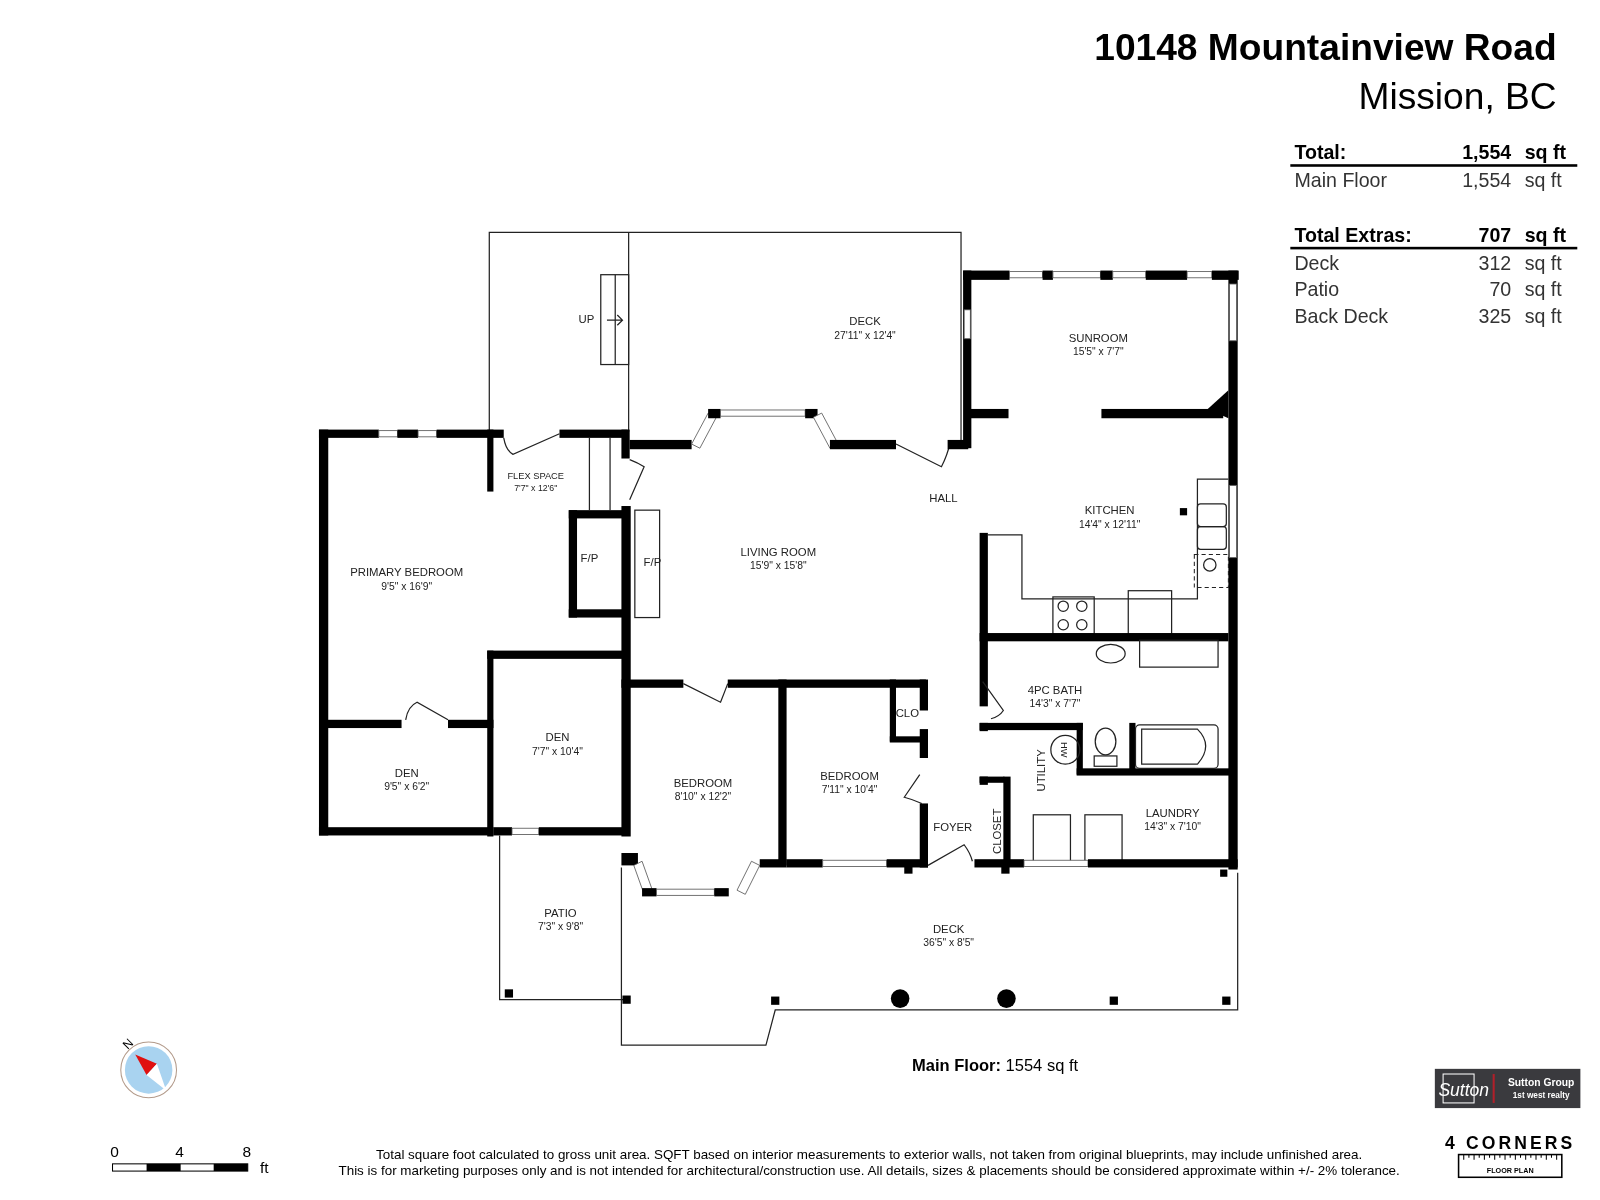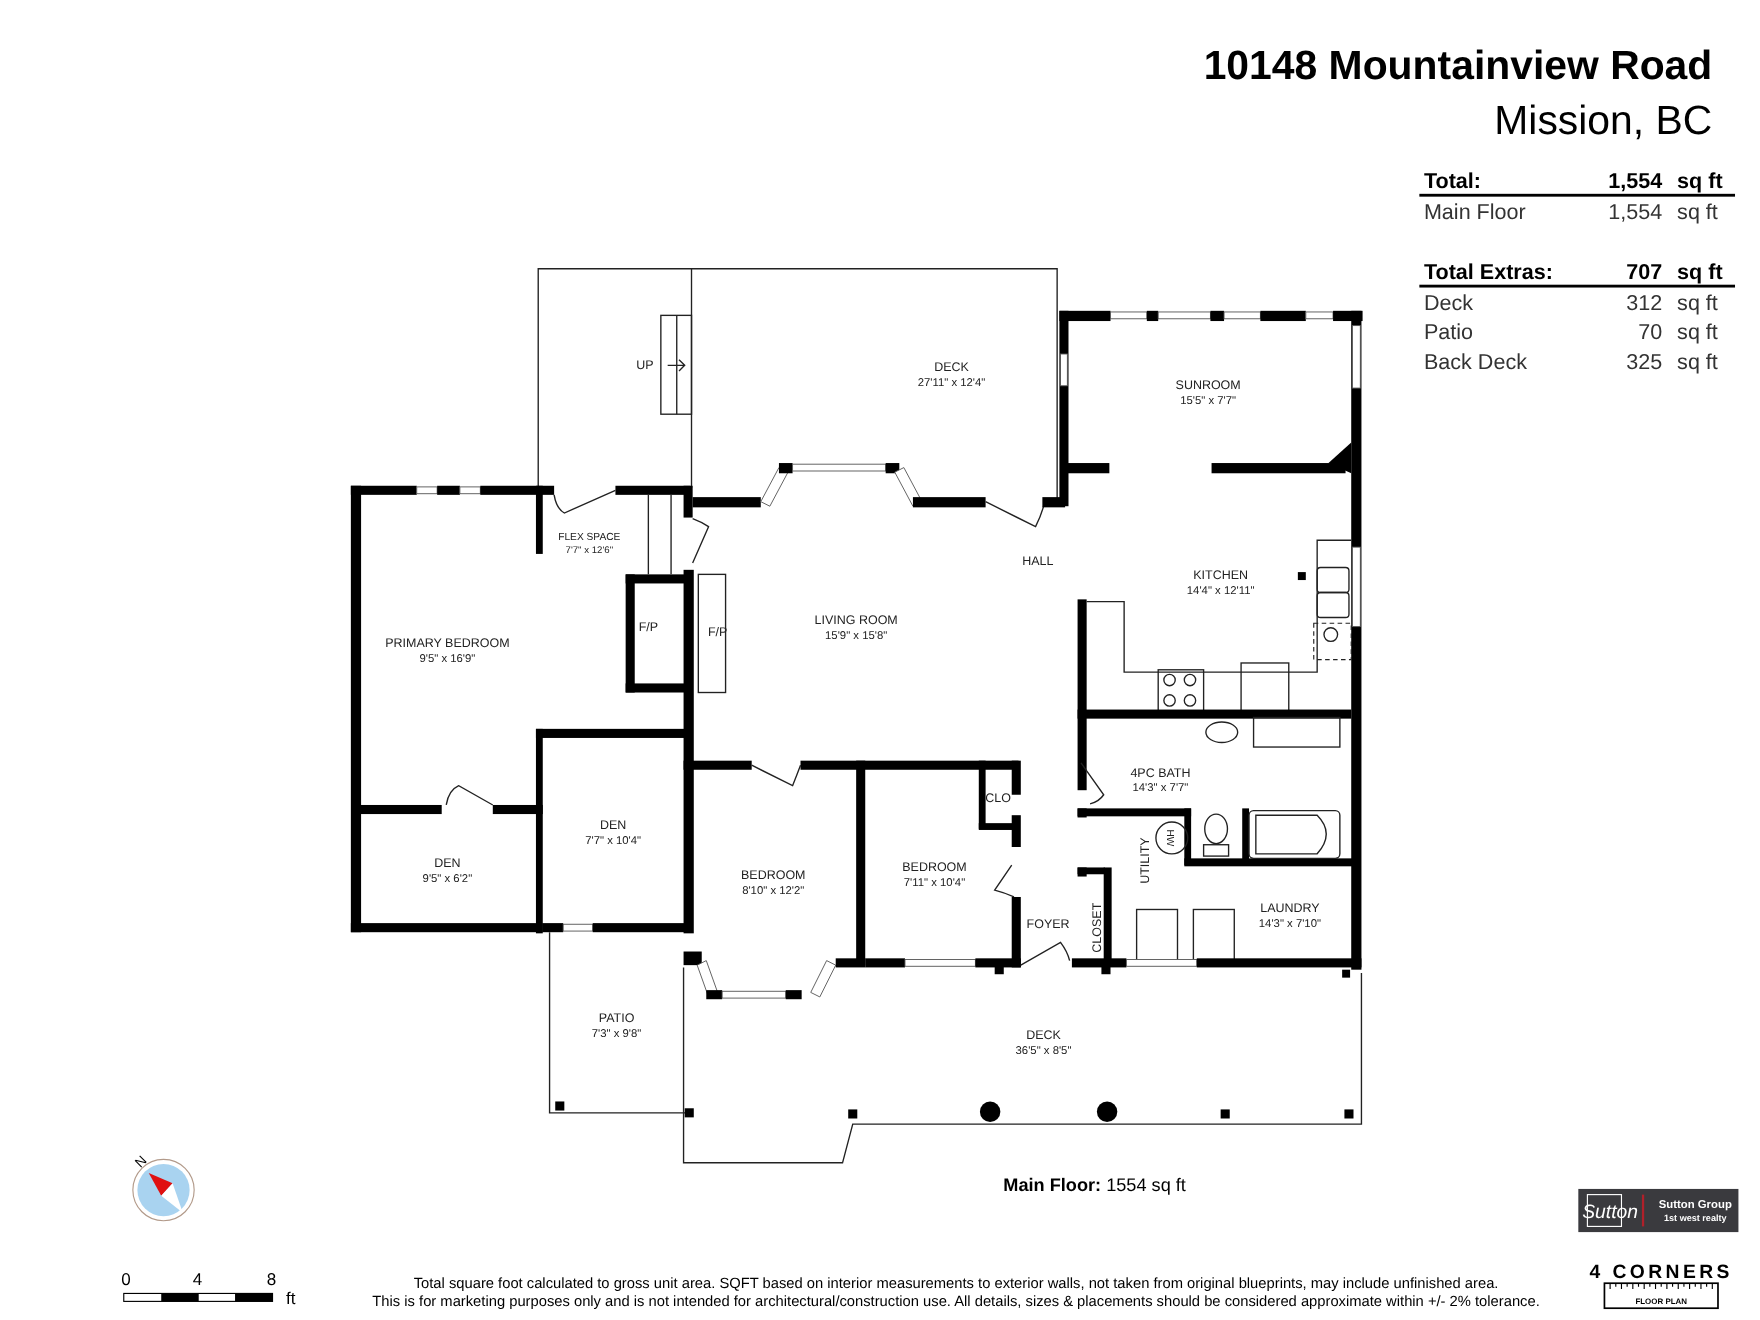--- a/index.html
+++ b/index.html
@@ -1,17 +1,17 @@
 <!DOCTYPE html>
 <html><head>
 <meta charset="utf-8">
 <style>
   html, body { margin: 0; padding: 0; background: #ffffff; }
   body { width: 1600px; height: 1200px; overflow: hidden; position: relative; font-family: "Liberation Sans", sans-serif; color: #111; }
-  #stage { position: absolute; left: 0; top: 12px; width: 1600px; height: 908px; text-decoration: underline; }
+  #stage { position: absolute; left: 0; top: 0; width: 1600px; height: 908px; text-decoration: underline; }
   svg text { font-family: "Liberation Sans", sans-serif; }
   .room-name { font-size: 11px; fill: #222; text-anchor: middle; }
   .room-dim { font-size: 10px; fill: #222; text-anchor: middle; }
   .wall { fill: #000; }
   .thin { stroke: #222; stroke-width: 1.2; fill: none; }
   .win { fill: #fff; stroke: #555; stroke-width: 0.8; }
   .title { font-size: 36px; font-weight: bold; text-anchor: end; fill: #000; }
   .subtitle { font-size: 36px; text-anchor: end; fill: #000; }
   .tbl-head { font-size: 19px; font-weight: bold; fill: #000; }
   .tbl-row { font-size: 19px; fill: #333; }

